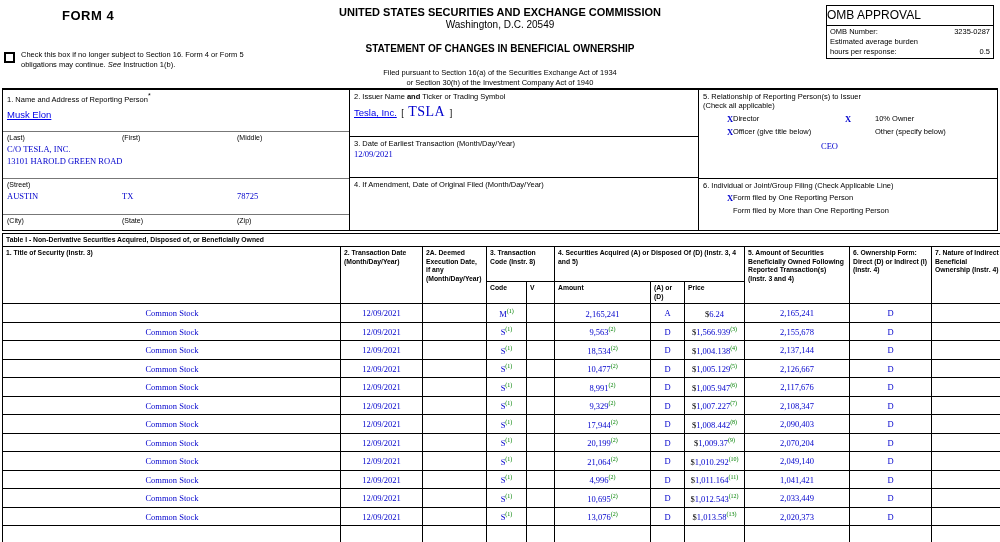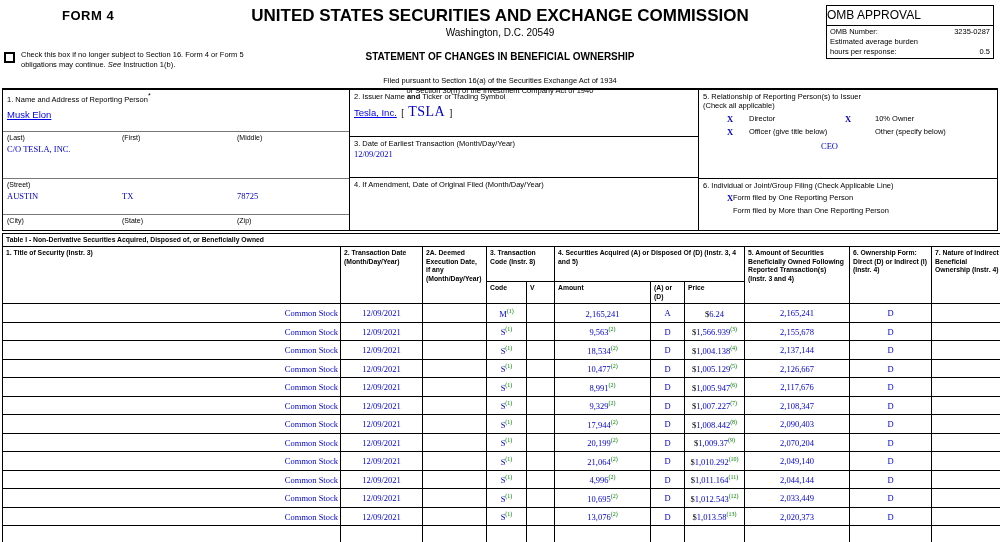--- a/index.html
+++ b/index.html
@@ -5,21 +5,21 @@
   * { margin:0; padding:0; box-sizing:border-box; }
   html,body { width:1000px; height:542px; overflow:hidden; background:#fff;
     font-family:"Liberation Sans", sans-serif; color:#000; }
   .abs { position:absolute; }
   
   #topbar { position:relative; width:1000px; height:88px; }
   #form4-label { left:62px; top:8px; font-size:13px; font-weight:bold; letter-spacing:.5px; }
   #subject-box { left:4px; top:52px; width:11px; height:11px; border:2px solid #000; }
   #subject-text { left:21px; top:50px; width:238px; font-size:7.5px; line-height:1.3; }
   #center-head { left:250px; top:6px; width:500px; text-align:center; }
-  .sec-title { font-size:17px; font-weight:bold; }
+  .sec-title { font-size:11px; font-weight:bold; }
   .sec-sub { font-size:10px; margin-top:1px; }
   .stmt-title { font-size:10px; font-weight:bold; margin-top:13px; }
   .filed { font-size:7.5px; line-height:1.35; margin-top:14px; }
   #omb-box { left:826px; top:5px; width:168px; border:1px solid #000; font-size:7.5px; }
   #omb-title { text-align:left; font-size:12px; padding:2px 0 3px; border-bottom:1px solid #000; }
   .omb-row { display:flex; justify-content:space-between; padding:1px 3px 0; }
   .omb-row:last-child { padding-bottom:2px; }
   
   #form-grid { position:absolute; left:2px; top:88px; width:996px; height:143px;
     border:1px solid #000; border-top:2px solid #000; display:flex; }
@@ -46,36 +46,36 @@
   #dt-cell { height:41px; border-top:1px solid #000; }
   #amend-cell { flex:1; border-top:1px solid #000; }
   .ticker-brackets { font-size:9px; }
   .ticker { font-family:"Liberation Serif", serif; color:#0000cc; font-size:14px; letter-spacing:.5px; }
   
   #rel-cell { height:88px; }
   #filing-cell { flex:1; border-top:1px solid #000; }
   .xmark { font-family:"Liberation Serif", serif; font-weight:bold; color:#0000cc; font-size:8.5px; }
   .rel-row { display:flex; font-size:7.5px; margin-top:3px; }
   .rel-row .xc { width:30px; padding-left:24px; }
-  .rel-row .l1 { width:112px;padding-left:16px; }
+  .rel-row .l1 { width:112px; }
   .rel-row .xc2 { width:30px; }
   .rel-row .l2 { flex:1; }
   #ceo-line { margin-top:4px; padding-left:118px; width:160px; }
   .f-row { display:flex; font-size:7.5px; margin-top:3px; }
   .f-row .xc { width:30px; padding-left:24px; }
   
   #t1 { position:absolute; left:2px; top:233px; width:996px; border-collapse:collapse; table-layout:fixed; }
   #t1 td, #t1 th { border:1px solid #000; overflow:hidden; }
   #t1-title { font-size:7.5px; font-weight:bold; text-align:center; height:13px; }
   #t1 thead th { font-size:6.8px; text-align:left; vertical-align:top; padding:2px 3px; line-height:1.25; }
   #t1 thead tr.h1 th { height:35px; }
   #t1 thead tr.h2 th { height:18px; }
   #t1 tbody td { height:18.5px; font-family:"Liberation Serif", serif; font-size:8.5px;
     color:#0000cc; text-align:center; padding:0 2px; white-space:nowrap; }
-  #t1 tbody td.sec { text-align:right; padding-left:3px; }
+  #t1 tbody td.sec { text-align:center; padding-left:3px; }
   #t1 tbody sup { color:#008000; font-size:6px; }
   #t1 tbody .dollar { color:#000; }
   sup.ast { font-size:7px; }
 </style>
 </head>
 <body>
 
 <div id="topbar">
   <div id="form4-label" class="abs">FORM 4</div>
 
@@ -115,20 +115,21 @@
       <div class="lbl"><span>1. Name and Address of Reporting Person</span><sup class="ast">*</sup></div>
       <a class="flink" href="#">Musk Elon</a>
     </div>
     <div id="rp-addr" class="cell hair">
       <div class="trio plbl">
         <span>(Last)</span>
         <span>(First)</span>
         <span>(Middle)</span>
       </div>
       <div class="val-serif" style="margin-top:3px">C/O TESLA, INC.</div>
+      <div class="val-serif" style="margin-top:2px">13101 HAROLD GREEN ROAD</div>
     </div>
     <div id="rp-city" class="cell hair">
       <div class="plbl">(Street)</div>
       <div class="trio" style="margin-top:3px">
         <span class="val-serif">AUSTIN</span>
         <span class="val-serif">TX</span>
         <span class="val-serif">78725</span>
       </div>
     </div>
     <div id="rp-ziprow" class="cell hair">
@@ -347,21 +348,21 @@
   </tr>
       <tr>
     <td class="sec"><span>Common Stock</span></td>
     <td><span>12/09/2021</span></td>
     <td><span></span></td>
     <td><span>S</span><sup>(1)</sup></td>
     <td><span></span></td>
     <td><span>4,996</span><sup>(2)</sup></td>
     <td><span>D</span></td>
     <td><span class="dollar">$</span><span>1,011.164</span><sup>(11)</sup></td>
-    <td><span>2,044,144</span></td>
+    <td><span>1,041,421</span></td>
     <td><span>D</span></td>
     <td><span></span></td>
   </tr>
       <tr>
     <td class="sec"><span>Common Stock</span></td>
     <td><span>12/09/2021</span></td>
     <td><span></span></td>
     <td><span>S</span><sup>(1)</sup></td>
     <td><span></span></td>
     <td><span>10,695</span><sup>(2)</sup></td>

